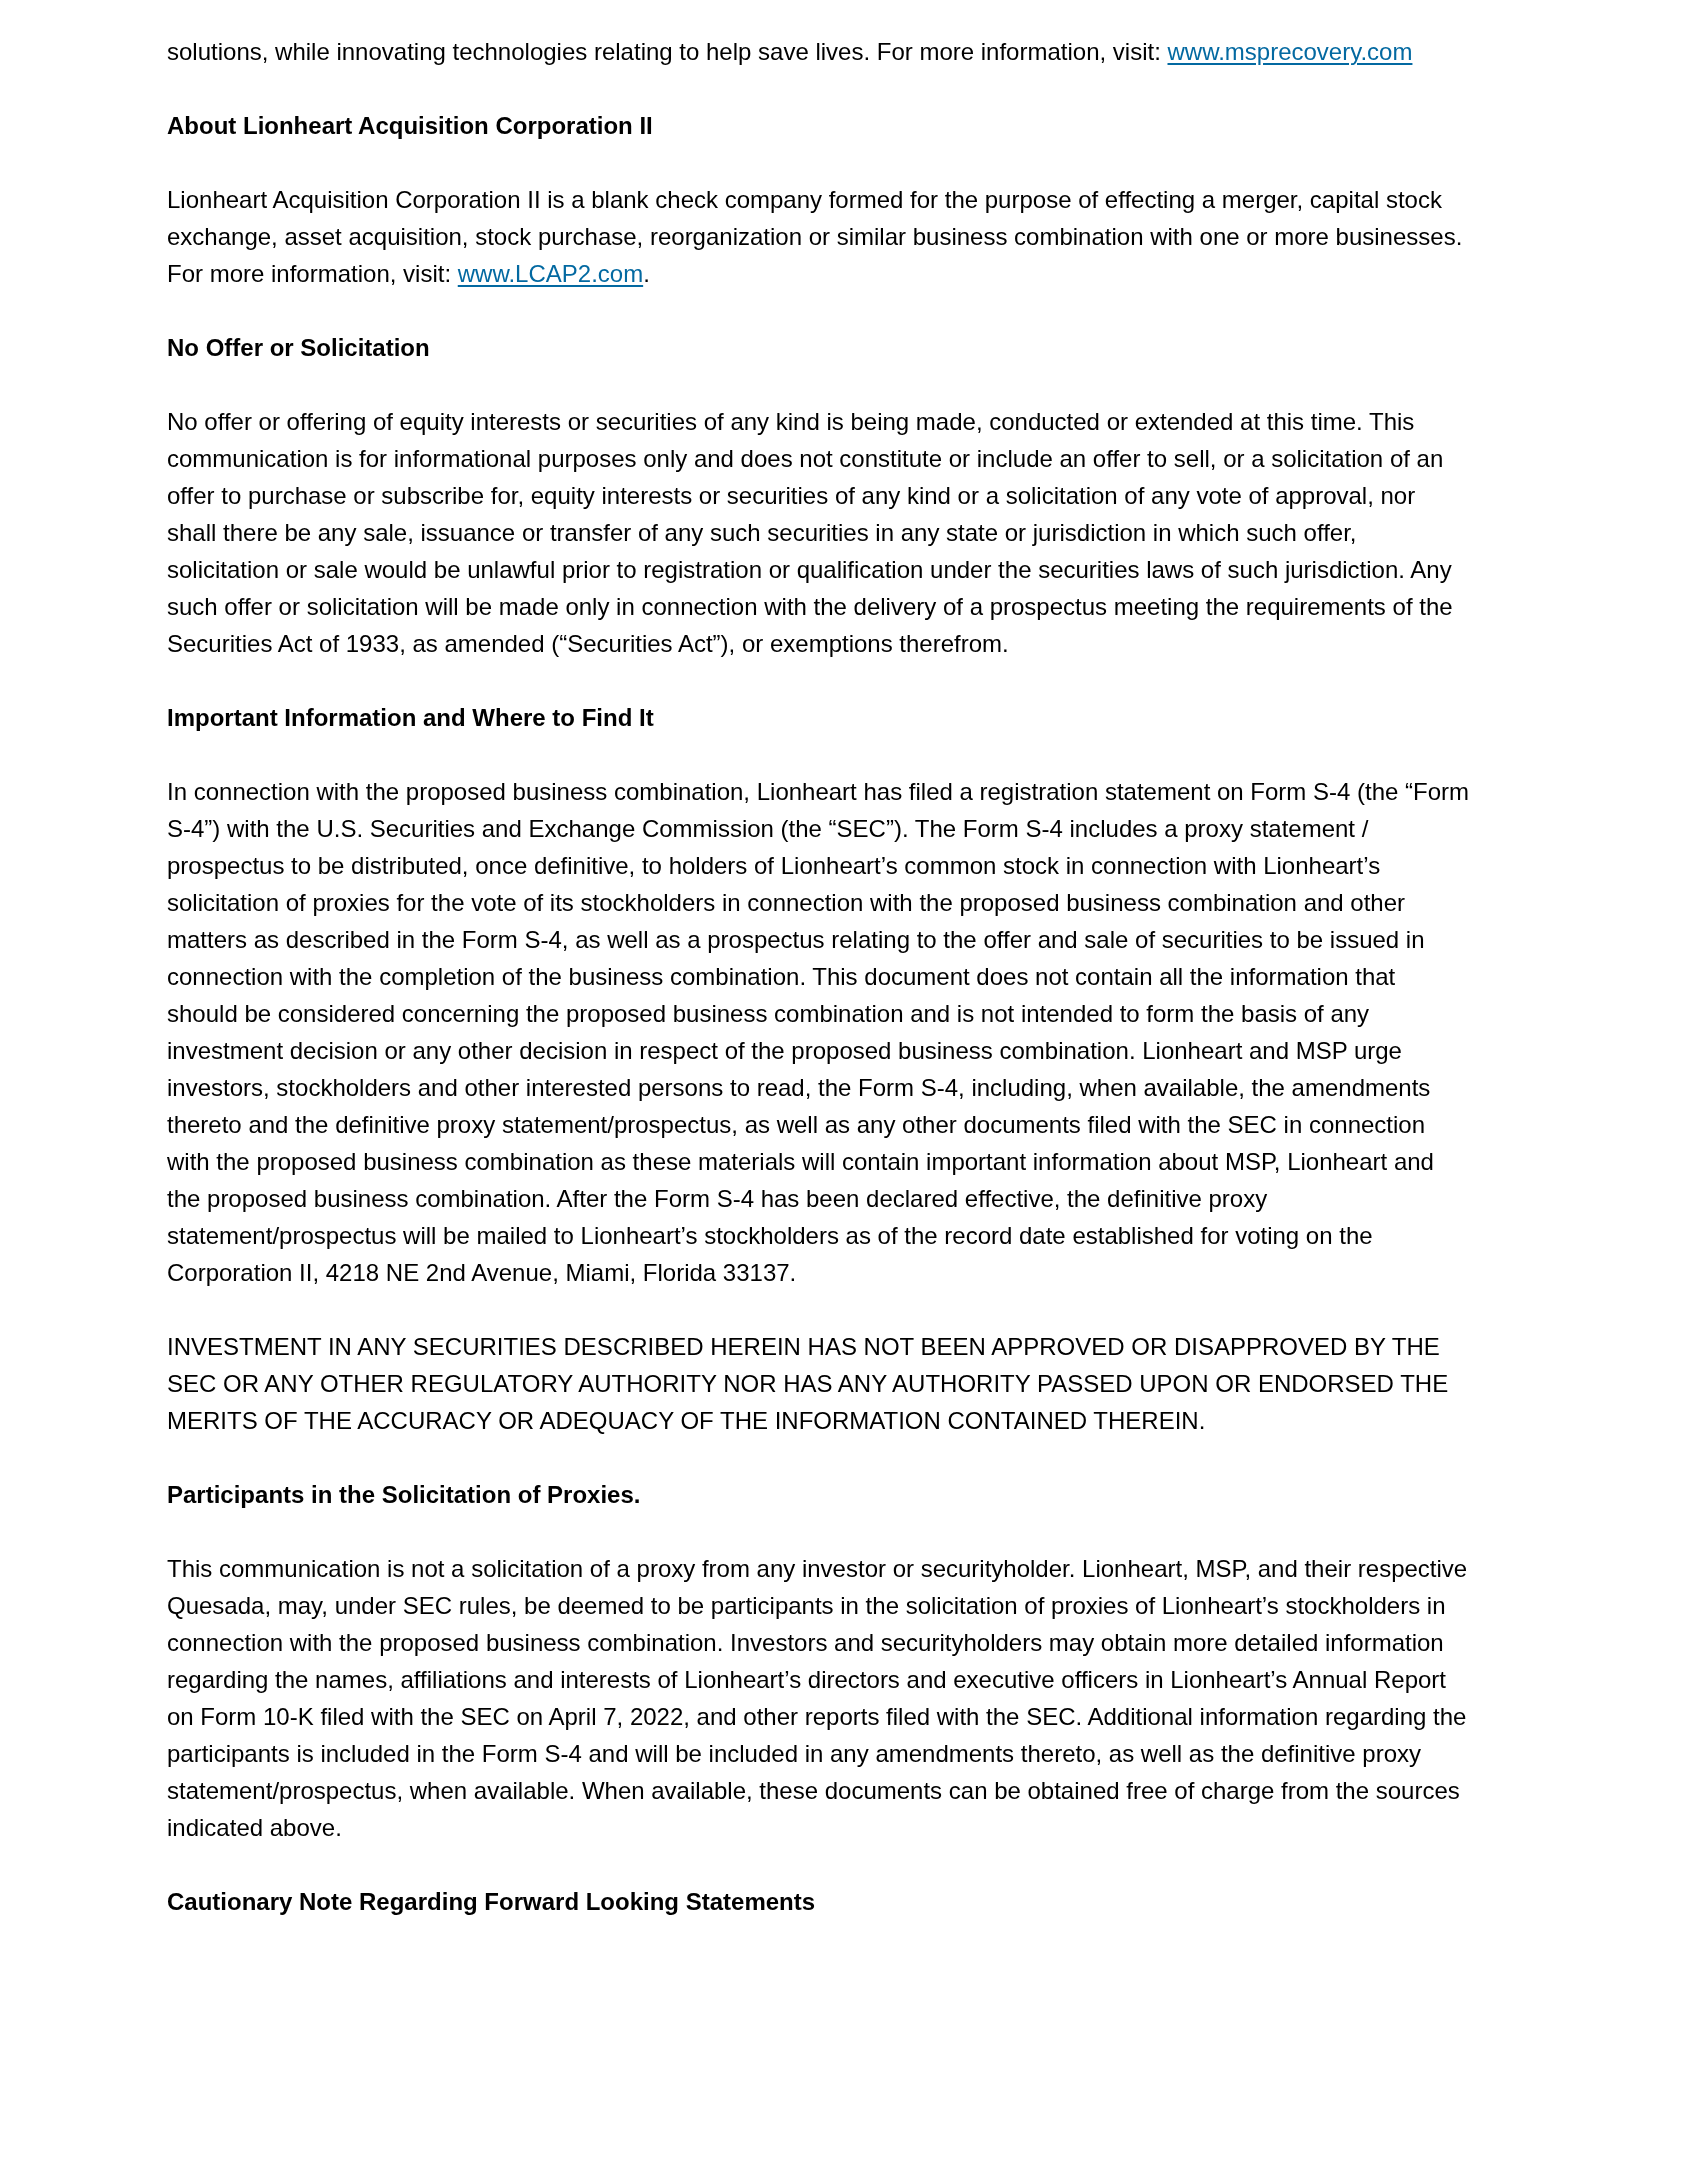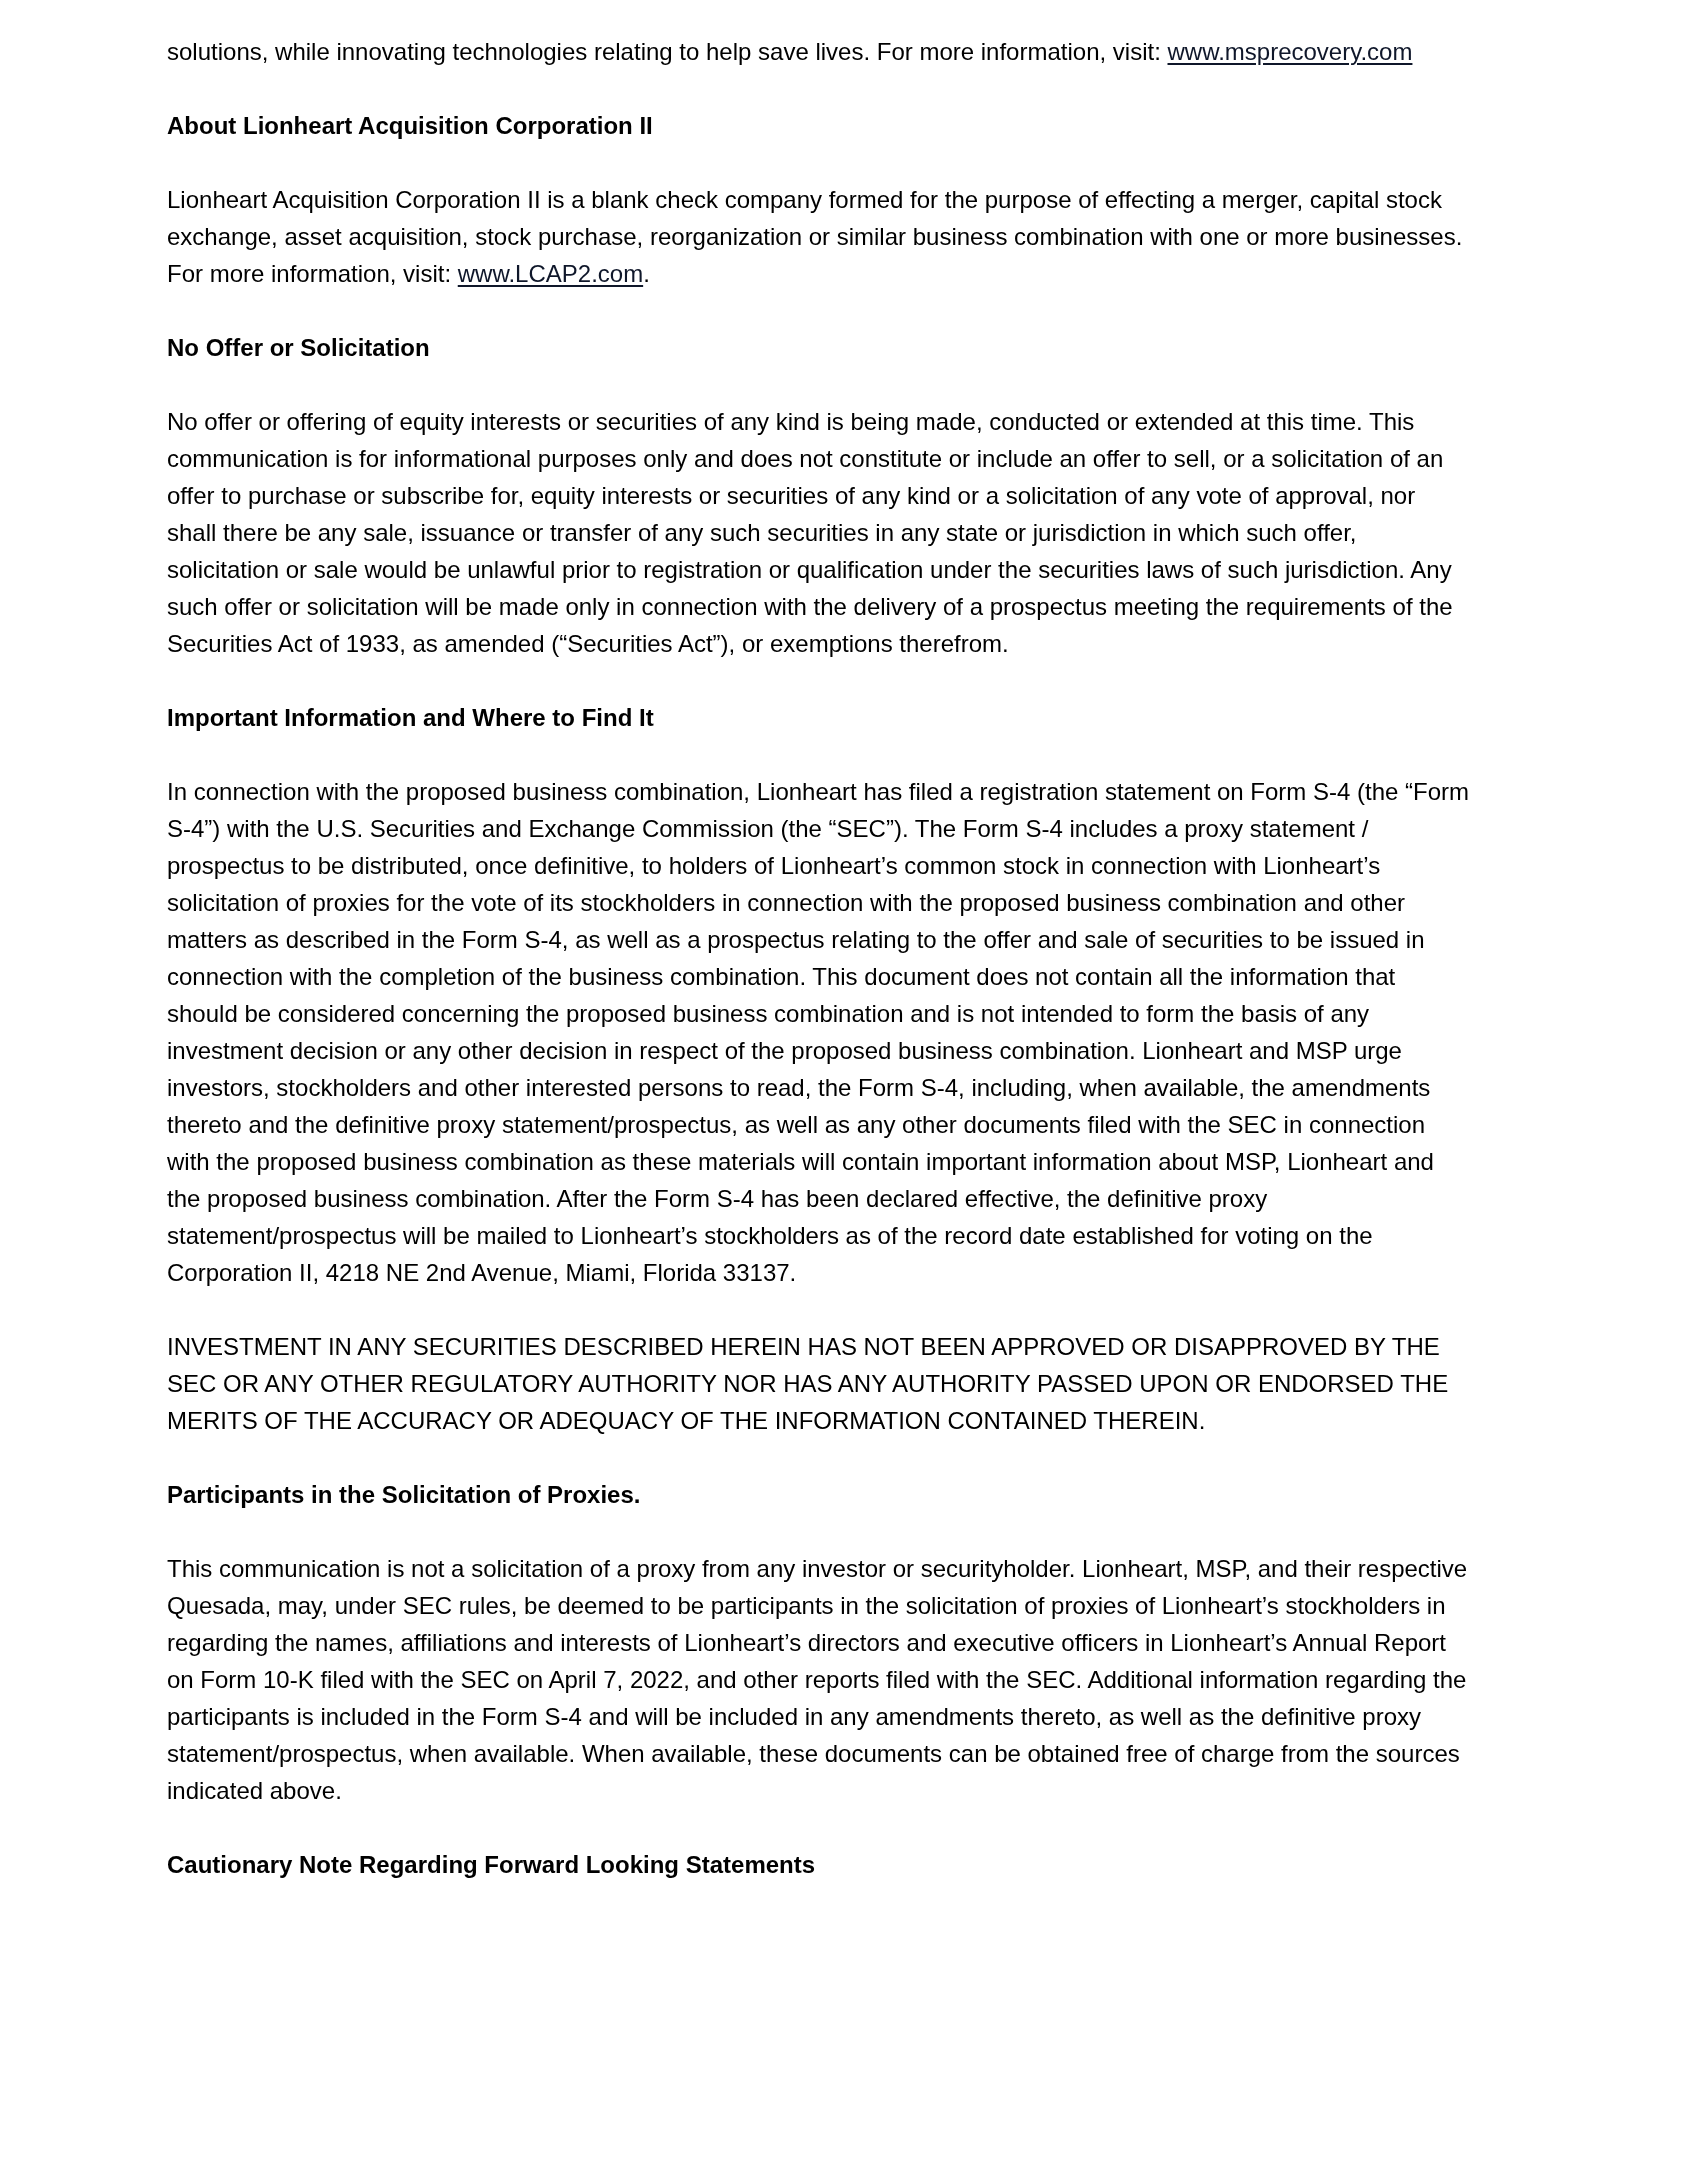--- a/index.html
+++ b/index.html
@@ -5,21 +5,21 @@
   html, body { margin: 0; padding: 0; background: #ffffff; }
   body { width: 1684px; height: 2181px; overflow: hidden; position: relative; }
   .page {
     position: absolute; left: 167px; top: 33px; width: 1363px;
     font-family: "Liberation Sans", sans-serif;
     font-size: 24px; line-height: 37px; color: #000000;
   }
   .line { height: 37px; white-space: pre; }
   .blank { height: 37px; }
   .heading { font-weight: bold; }
-  a.link { color: #0f172a; text-underline-offset: 2.6px; text-decoration-thickness: 1.7px; }
+  a.link { color: #0369a1; text-underline-offset: 2.6px; text-decoration-thickness: 1.7px; }
 </style>
 </head>
 <body>
 
 <div class="page">
 
   <div class="line"><span>solutions, while innovating technologies relating to help save lives. For more information, visit: </span><a class="link" href="#">www.msprecovery.com</a></div>
   <div class="blank"></div>
 
   <div class="line heading">About Lionheart Acquisition Corporation II</div>
@@ -60,20 +60,21 @@
 
   <div class="line">INVESTMENT IN ANY SECURITIES DESCRIBED HEREIN HAS NOT BEEN APPROVED OR DISAPPROVED BY THE</div>
   <div class="line">SEC OR ANY OTHER REGULATORY AUTHORITY NOR HAS ANY AUTHORITY PASSED UPON OR ENDORSED THE</div>
   <div class="line">MERITS OF THE ACCURACY OR ADEQUACY OF THE INFORMATION CONTAINED THEREIN.</div>
   <div class="blank"></div>
 
   <div class="line heading">Participants in the Solicitation of Proxies.</div>
   <div class="blank"></div>
   <div class="line">This communication is not a solicitation of a proxy from any investor or securityholder. Lionheart, MSP, and their respective</div>
   <div class="line">Quesada, may, under SEC rules, be deemed to be participants in the solicitation of proxies of Lionheart’s stockholders in</div>
+  <div class="line">connection with the proposed business combination. Investors and securityholders may obtain more detailed information</div>
   <div class="line">regarding the names, affiliations and interests of Lionheart’s directors and executive officers in Lionheart’s Annual Report</div>
   <div class="line">on Form 10-K filed with the SEC on April 7, 2022, and other reports filed with the SEC. Additional information regarding the</div>
   <div class="line">participants is included in the Form S-4 and will be included in any amendments thereto, as well as the definitive proxy</div>
   <div class="line">statement/prospectus, when available. When available, these documents can be obtained free of charge from the sources</div>
   <div class="line">indicated above.</div>
   <div class="blank"></div>
 
   <div class="line heading">Cautionary Note Regarding Forward Looking Statements</div>
 </div>
 

